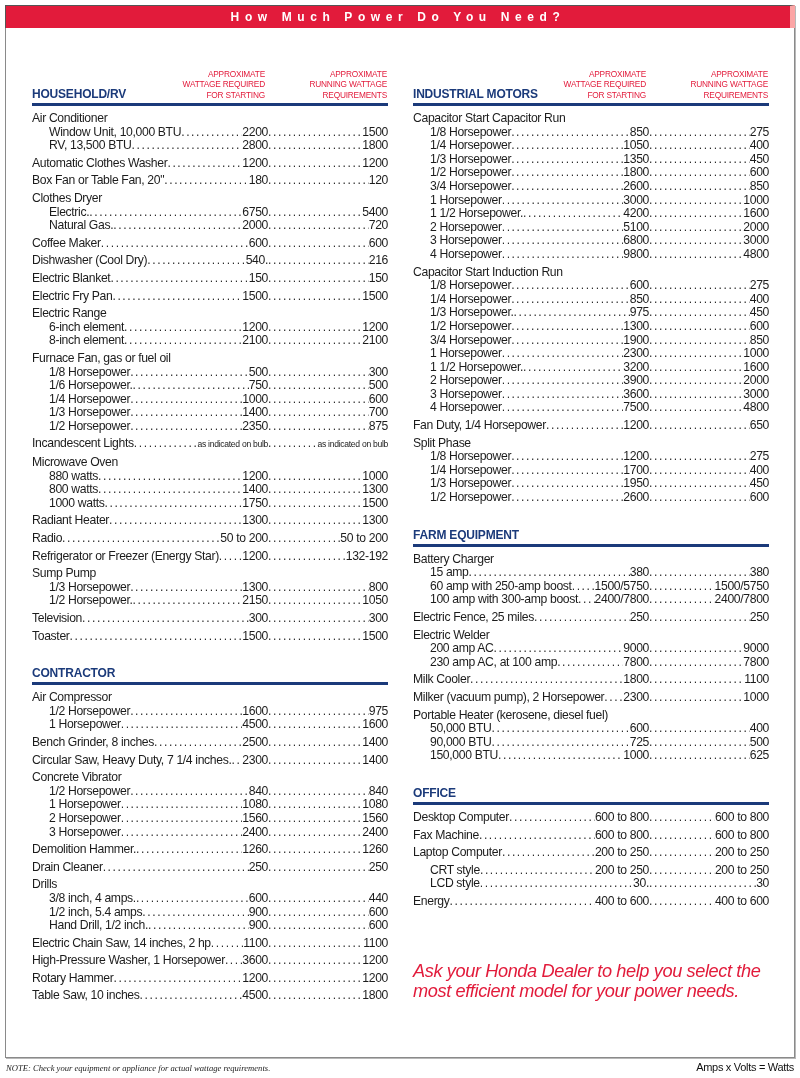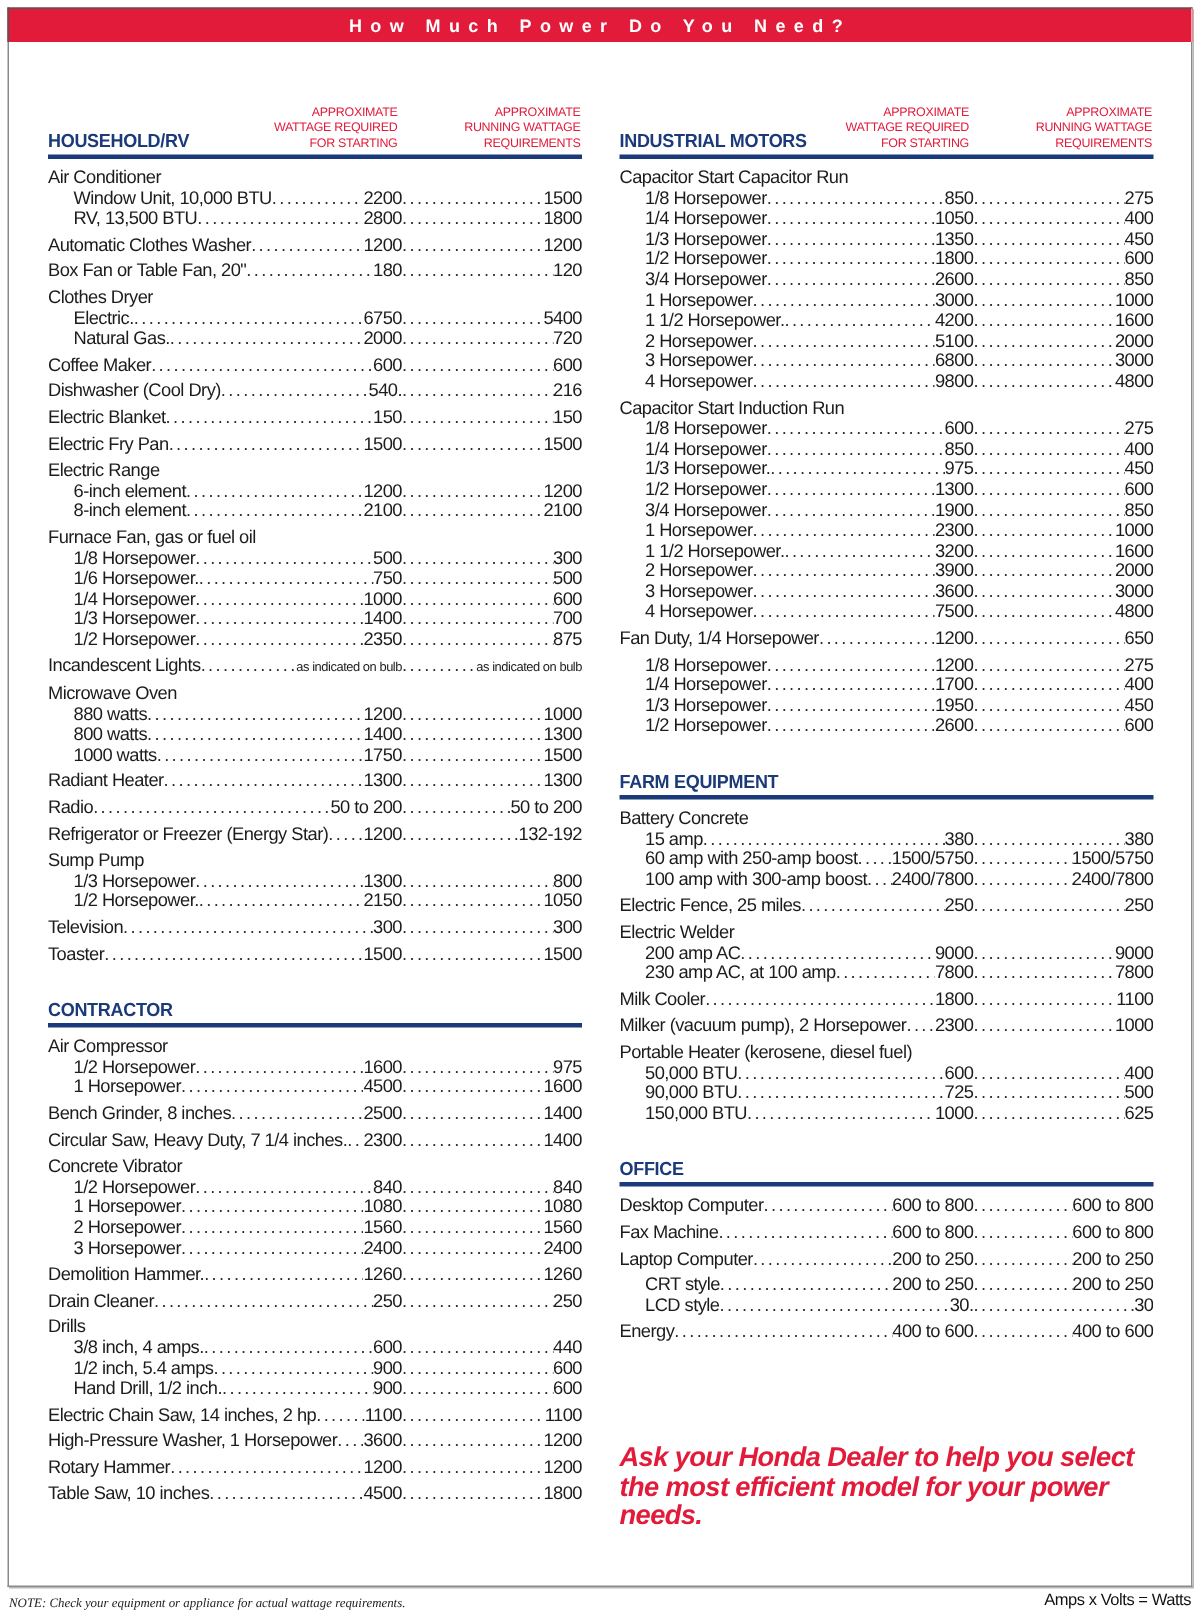--- a/index.html
+++ b/index.html
@@ -6,21 +6,21 @@
     html, body { width: 800px; height: 1078px; background: #ffffff; overflow: hidden; }
     body { position: relative; font-family: "Liberation Sans", sans-serif; color: #1a1a1a; }
 
     .frame {
       position: absolute; left: 5px; top: 5px; width: 790px; height: 1053px;
       border: 1px solid #8a8a8a; border-top: none;
       box-shadow: 1px 1px 0 #b8b8b8;
     }
     .banner {
       position: absolute; left: 5px; top: 5px; width: 790px; height: 23px;
-      background: #e21b3b; border-top: 1px solid #555; border-left: 1px solid #555; border-right: 1px solid #fca5a5;
+      background: #e21b3b; border-top: 1px solid #555; border-left: 1px solid #555; border-right: 5px solid #fca5a5;
       color: #ffffff; font-weight: bold; font-size: 12px; letter-spacing: 5.6px;
       text-align: center; line-height: 22px;
     }
 
     .col { position: absolute; top: 60px; width: 356px; }
     .col-left { left: 32px; }
     .col-right { left: 413px; }
 
     .section-head { position: relative; height: 42px; }
     .section-head.simple { height: 26px; }
@@ -57,21 +57,21 @@
     .row .v2 { flex: 0 0 auto; text-align: right; }
     .row .dots2 { flex: 0 0 auto; width: 0; }
     .row .mid { display: flex; flex: 0 0 120px; align-items: baseline; overflow: hidden; }
     .row .mid .dots2 { flex: 1 1 auto; width: auto; }
     .row .small { font-size: 8.6px; letter-spacing: -0.3px; }
 
     .section-gap { height: 8px; }
 
     .promo {
       position: absolute; left: 413px; top: 962px; width: 370px;
-      color: #e21b3b; font-weight: bold; font-style: italic; font-size: 18.2px;
+      color: #e21b3b; font-weight: normal; font-style: italic; font-size: 18.2px;
       line-height: 19.5px; letter-spacing: -0.4px;
     }
     .note {
       position: absolute; left: 6px; top: 1063px;
       font-family: "Liberation Serif", serif; font-style: italic; font-size: 8.6px; color: #222;
     }
     .formula {
       position: absolute; right: 6px; top: 1061px;
       font-size: 11px; color: #111; letter-spacing: -0.3px;
     }
@@ -787,20 +787,21 @@
           <span class="name">Fan Duty, 1/4  Horsepower</span>
           <span class="dots1"></span>
           <span class="v1">1200</span>
           <span class="mid">
             <span class="dots2"></span>
             <span class="v2">650</span>
           </span>
         </div>
       </div>
       <div class="group">
+        <div class="group-label">Split Phase</div>
         <div class="row sub">
           <span class="name">1/8  Horsepower</span>
           <span class="dots1"></span>
           <span class="v1">1200</span>
           <span class="mid">
             <span class="dots2"></span>
             <span class="v2">275</span>
           </span>
         </div>
         <div class="row sub">
@@ -832,21 +833,21 @@
         </div>
       </div>
     </div>
   <div class="section-gap"></div>
   <div>
       <div class="section-head simple">
         <div class="section-title">FARM EQUIPMENT</div>
       </div>
       <div class="rule"></div>
       <div class="group">
-        <div class="group-label">Battery Concrete</div>
+        <div class="group-label">Battery Charger</div>
         <div class="row sub">
           <span class="name">15 amp</span>
           <span class="dots1"></span>
           <span class="v1">380</span>
           <span class="mid">
             <span class="dots2"></span>
             <span class="v2">380</span>
           </span>
         </div>
         <div class="row sub">

